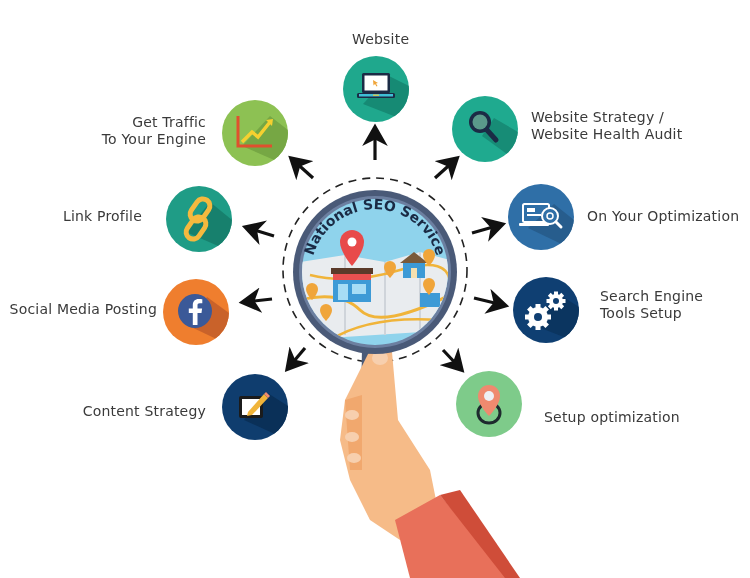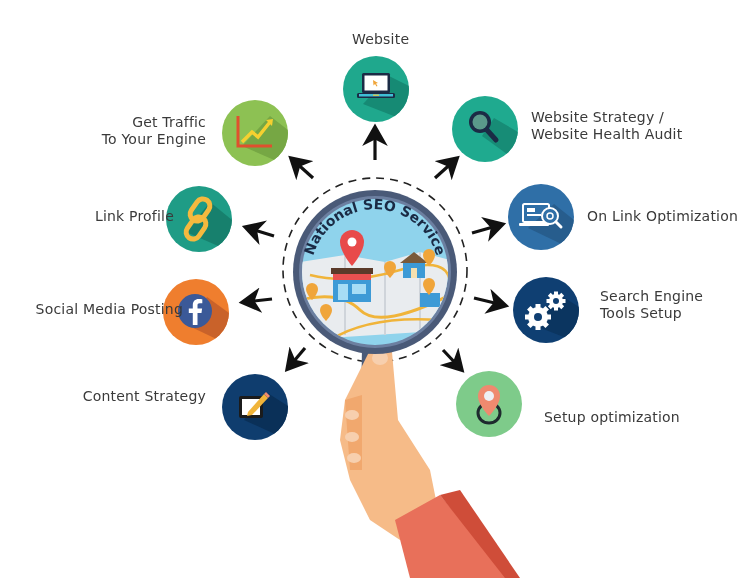--- a/index.html
+++ b/index.html
@@ -124,21 +124,21 @@
       <path d="M20 44 L66 66 L66 36 L46 20 Z" fill="#275d8d"></path>
       <rect x="15" y="20" width="26" height="18" rx="1.5" fill="none" stroke="#fff" stroke-width="2"></rect>
       <rect x="19" y="24" width="8" height="4" fill="#fff"></rect>
       <rect x="19" y="30" width="14" height="2" fill="#fff"></rect>
       <rect x="11" y="39" width="30" height="3" rx="1" fill="#fff"></rect>
       <circle cx="42" cy="32" r="8" fill="#2f6fa7" stroke="#fff" stroke-width="2"></circle>
       <circle cx="42" cy="32" r="3" fill="none" stroke="#fff" stroke-width="1.5"></circle>
       <line x1="48" y1="38" x2="53" y2="43" stroke="#fff" stroke-width="3" stroke-linecap="round"></line>
     </svg>
   </div>
-  <div class="label" style="left:587px;top:208px;">On Link Optimization</div>
+  <div class="label" style="left:587px;top:208px;">On Your Optimization</div>
 
   <div class="icon" style="left:513px;top:277px;width:66px;height:66px;background:#0f3f72;">
     <svg viewBox="0 0 66 66">
       <path d="M20 48 L66 66 L66 30 L44 16 Z" fill="#0b3560"></path>
       <g fill="#fff">
         <circle cx="25" cy="40" r="10"></circle>
         <g transform="translate(25 40)">
           <rect x="-2.5" y="-13" width="5" height="26"></rect>
           <rect x="-13" y="-2.5" width="26" height="5"></rect>
           <rect x="-2.5" y="-13" width="5" height="26" transform="rotate(45)"></rect>
@@ -170,41 +170,41 @@
 
   <div class="icon" style="left:222px;top:374px;width:66px;height:66px;background:#0f3d6e;">
     <svg viewBox="0 0 66 66">
       <path d="M22 46 L66 66 L66 32 L44 18 Z" fill="#0a3058"></path>
       <rect x="17" y="22" width="24" height="22" rx="2" fill="#1b1b1b"></rect>
       <rect x="20" y="25" width="18" height="16" fill="#fff"></rect>
       <path d="M26 38 L42 20 L46 24 L30 41 L25 42 Z" fill="#f0b43a"></path>
       <path d="M42 20 L44 18 L48 22 L46 24 Z" fill="#ef8a6f"></path>
     </svg>
   </div>
-  <div class="label right" style="left:60px;width:146px;top:388px;">Content Strategy</div>
+  <div class="label right" style="left:60px;width:146px;top:403px;">Content Strategy</div>
 
   <div class="icon" style="left:163px;top:279px;width:66px;height:66px;background:#ef7e2e;">
     <svg viewBox="0 0 66 66">
       <path d="M24 46 L66 66 L66 34 L44 18 Z" fill="#c9622a"></path>
       <circle cx="32" cy="32" r="17" fill="#3b5998"></circle>
       <path d="M34.5 46 v-12 h4 l0.6 -4.5 h-4.6 v-3 c0 -1.4 0.4 -2.3 2.3 -2.3 h2.5 v-4 c-0.5 0 -1.9 -0.2 -3.6 -0.2 c-3.6 0 -5.9 2.2 -5.9 6.2 v3.3 h-4 v4.5 h4 v12 z" fill="#fff"></path>
     </svg>
   </div>
-  <div class="label right" style="left:0px;width:157px;top:301px;margin-left:26px;">Social Media Posting</div>
+  <div class="label right" style="left:0px;width:157px;top:301px;">Social Media Posting</div>
 
   <div class="icon" style="left:166px;top:186px;width:66px;height:66px;background:#1f9c86;">
     <svg viewBox="0 0 66 66">
       <path d="M20 46 L66 66 L66 34 L44 16 Z" fill="#17806d"></path>
       <g fill="none" stroke="#f5b93e" stroke-width="5">
         <rect x="27" y="12" width="14" height="24" rx="7" transform="rotate(35 34 24)"></rect>
         <rect x="23" y="30" width="14" height="24" rx="7" transform="rotate(35 30 42)"></rect>
       </g>
     </svg>
   </div>
-  <div class="label right" style="left:76px;width:98px;top:208px;">Link Profile</div>
+  <div class="label right" style="left:44px;width:98px;top:208px;">Link Profile</div>
 
   <div class="icon" style="left:222px;top:100px;width:66px;height:66px;background:#8dc153;">
     <svg viewBox="0 0 66 66">
       <path d="M20 46 L66 66 L66 30 L48 16 Z" fill="#76a744"></path>
       <path d="M16 16 V46 H50" fill="none" stroke="#e0502e" stroke-width="3"></path>
       <path d="M20 42 L30 32 L36 37 L48 22" fill="none" stroke="#f5d030" stroke-width="3.5"></path>
       <path d="M44 20 L51 19 L50 26 Z" fill="#f5d030"></path>
     </svg>
   </div>
   <div class="label right" style="left:60px;width:146px;top:114px;">Get Traffic

